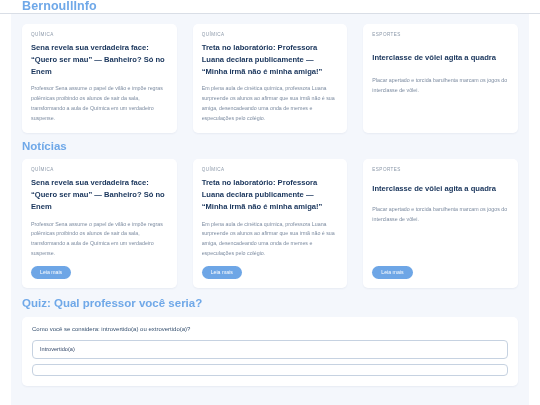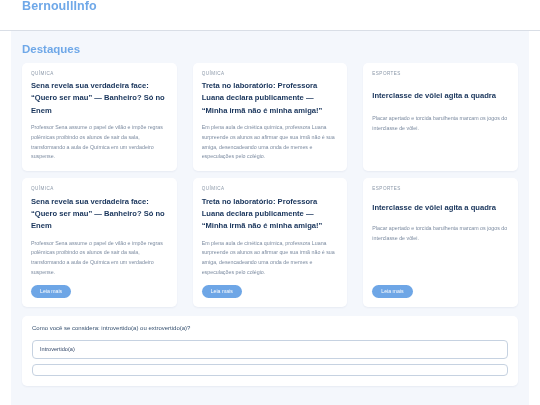--- a/index.html
+++ b/index.html
@@ -13,24 +13,25 @@
 
   body {
     font-family: "Liberation Sans", "DejaVu Sans", sans-serif;
     background: #ffffff;
     color: #1f3a5f;
     -webkit-font-smoothing: antialiased;
   }
 
   
   .site-header {
-    height: 31px;
+    height: 14px;
     background: #ffffff;
     border-bottom: 1px solid #d9dee6;
     display: flex;
+    align-items: center;
     padding: 0 8px 0 22px;
   }
   .brand {
     font-size: 12.5px;
     font-weight: bold;
     color: #6fa8e8;
     letter-spacing: 0.1px;
     line-height: 1;
   }
 
@@ -157,21 +158,20 @@
 <body>
 
 <header class="site-header">
   <div class="brand">BernoullInfo</div>
 </header>
 
 <div class="page-shell">
   <div class="page-inner">
 
     <section class="section">
-      <h2 class="section-title">Destaques</h2>
       <div class="card-row">
 
         <article class="card no-cta">
           <div class="card-category">QUÍMICA</div>
           <h3 class="card-title">Sena revela sua verdadeira face: “Quero ser mau” — Banheiro? Só no Enem</h3>
           <p class="card-body">Professor Sena assume o papel de vilão e impõe regras polêmicas proibindo os alunos de sair da sala, transformando a aula de Química em um verdadeiro suspense.</p>
         </article>
 
         <article class="card no-cta">
           <div class="card-category">QUÍMICA</div>
@@ -182,20 +182,21 @@
         <article class="card no-cta sports">
           <div class="card-category">ESPORTES</div>
           <h3 class="card-title">Interclasse de vôlei agita a quadra</h3>
           <p class="card-body">Placar apertado e torcida barulhenta marcam os jogos do interclasse de vôlei.</p>
         </article>
 
       </div>
     </section>
 
     <section class="section">
+      <h2 class="section-title">Notícias</h2>
       <div class="card-row">
 
         <article class="card with-cta">
           <div class="card-category">QUÍMICA</div>
           <h3 class="card-title">Sena revela sua verdadeira face: “Quero ser mau” — Banheiro? Só no Enem</h3>
           <p class="card-body">Professor Sena assume o papel de vilão e impõe regras polêmicas proibindo os alunos de sair da sala, transformando a aula de Química em um verdadeiro suspense.</p>
           <button class="card-cta">Leia mais</button>
         </article>
 
         <article class="card with-cta">
@@ -209,20 +210,21 @@
           <div class="card-category">ESPORTES</div>
           <h3 class="card-title">Interclasse de vôlei agita a quadra</h3>
           <p class="card-body">Placar apertado e torcida barulhenta marcam os jogos do interclasse de vôlei.</p>
           <button class="card-cta">Leia mais</button>
         </article>
 
       </div>
     </section>
 
     <section class="section quiz-section">
+      <h2 class="quiz-title">Quiz: Qual professor você seria?</h2>
       <div class="quiz-card">
         <div class="quiz-question">Como você se considera: introvertido(a) ou extrovertido(a)?</div>
         <button class="quiz-option">Introvertido(a)</button>
         <button class="quiz-option"></button>
       </div>
     </section>
 
   </div>
 </div>
 

